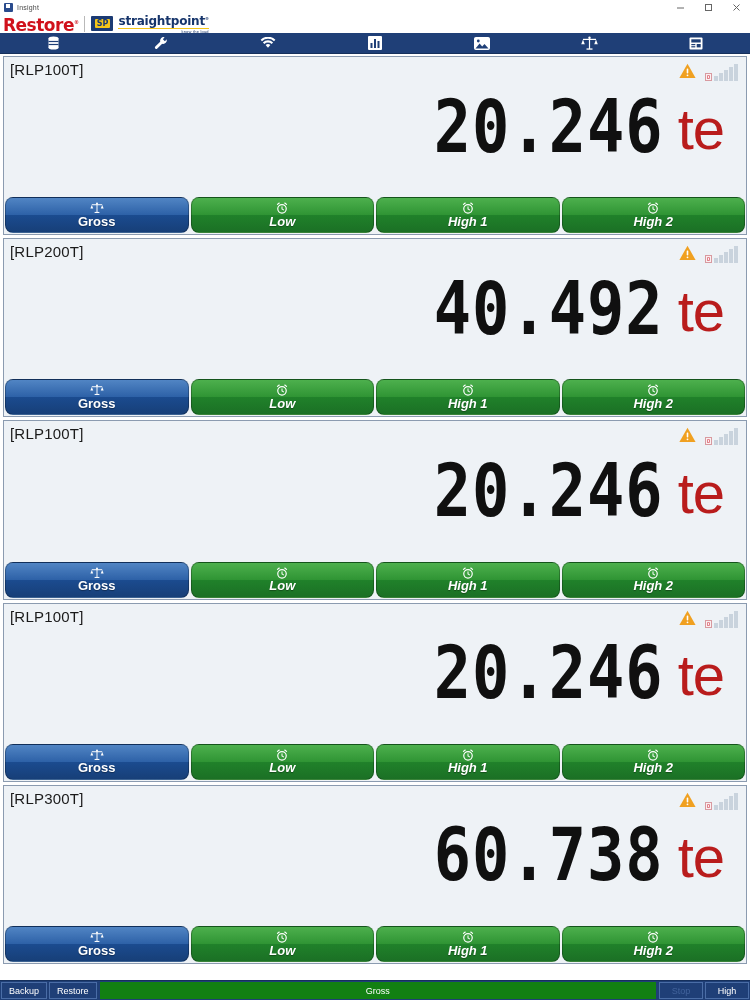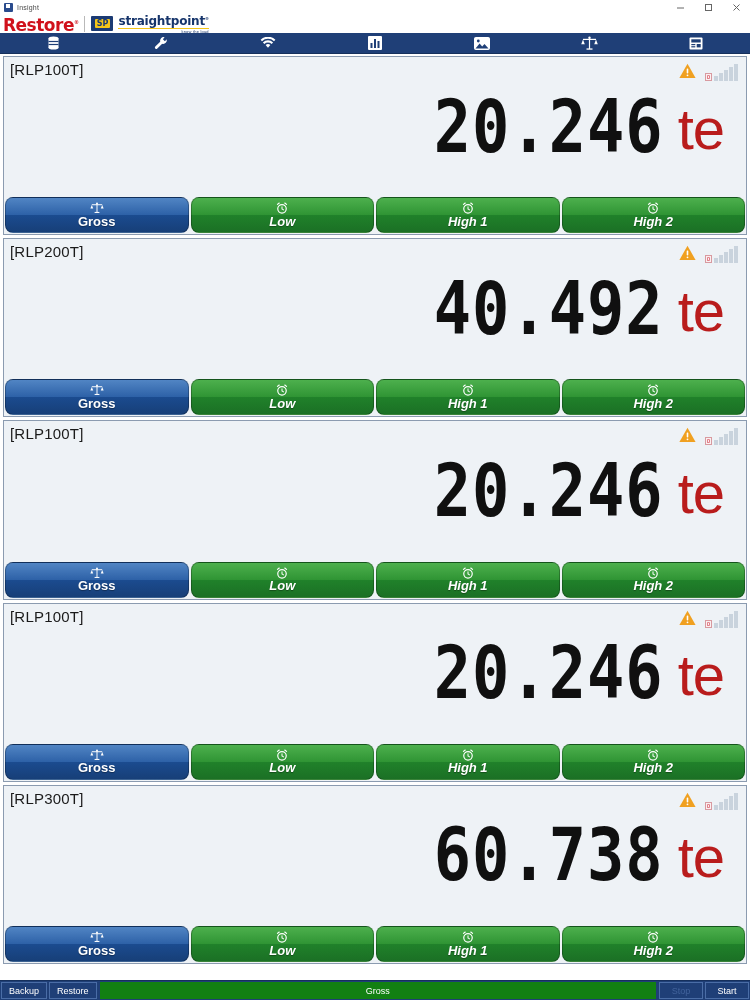--- a/index.html
+++ b/index.html
@@ -747,16 +747,16 @@
       </div>
     </div>
 
   </div>
 
   <div class="statusbar">
     <div class="sb-btn">Backup</div>
     <div class="sb-btn">Restore</div>
     <div class="sb-active">Gross</div>
     <div class="sb-btn disabled">Stop</div>
-    <div class="sb-btn">Start</div>
+    <div class="sb-btn">High</div>
   </div>
 
 </div>
 
 </body></html>

